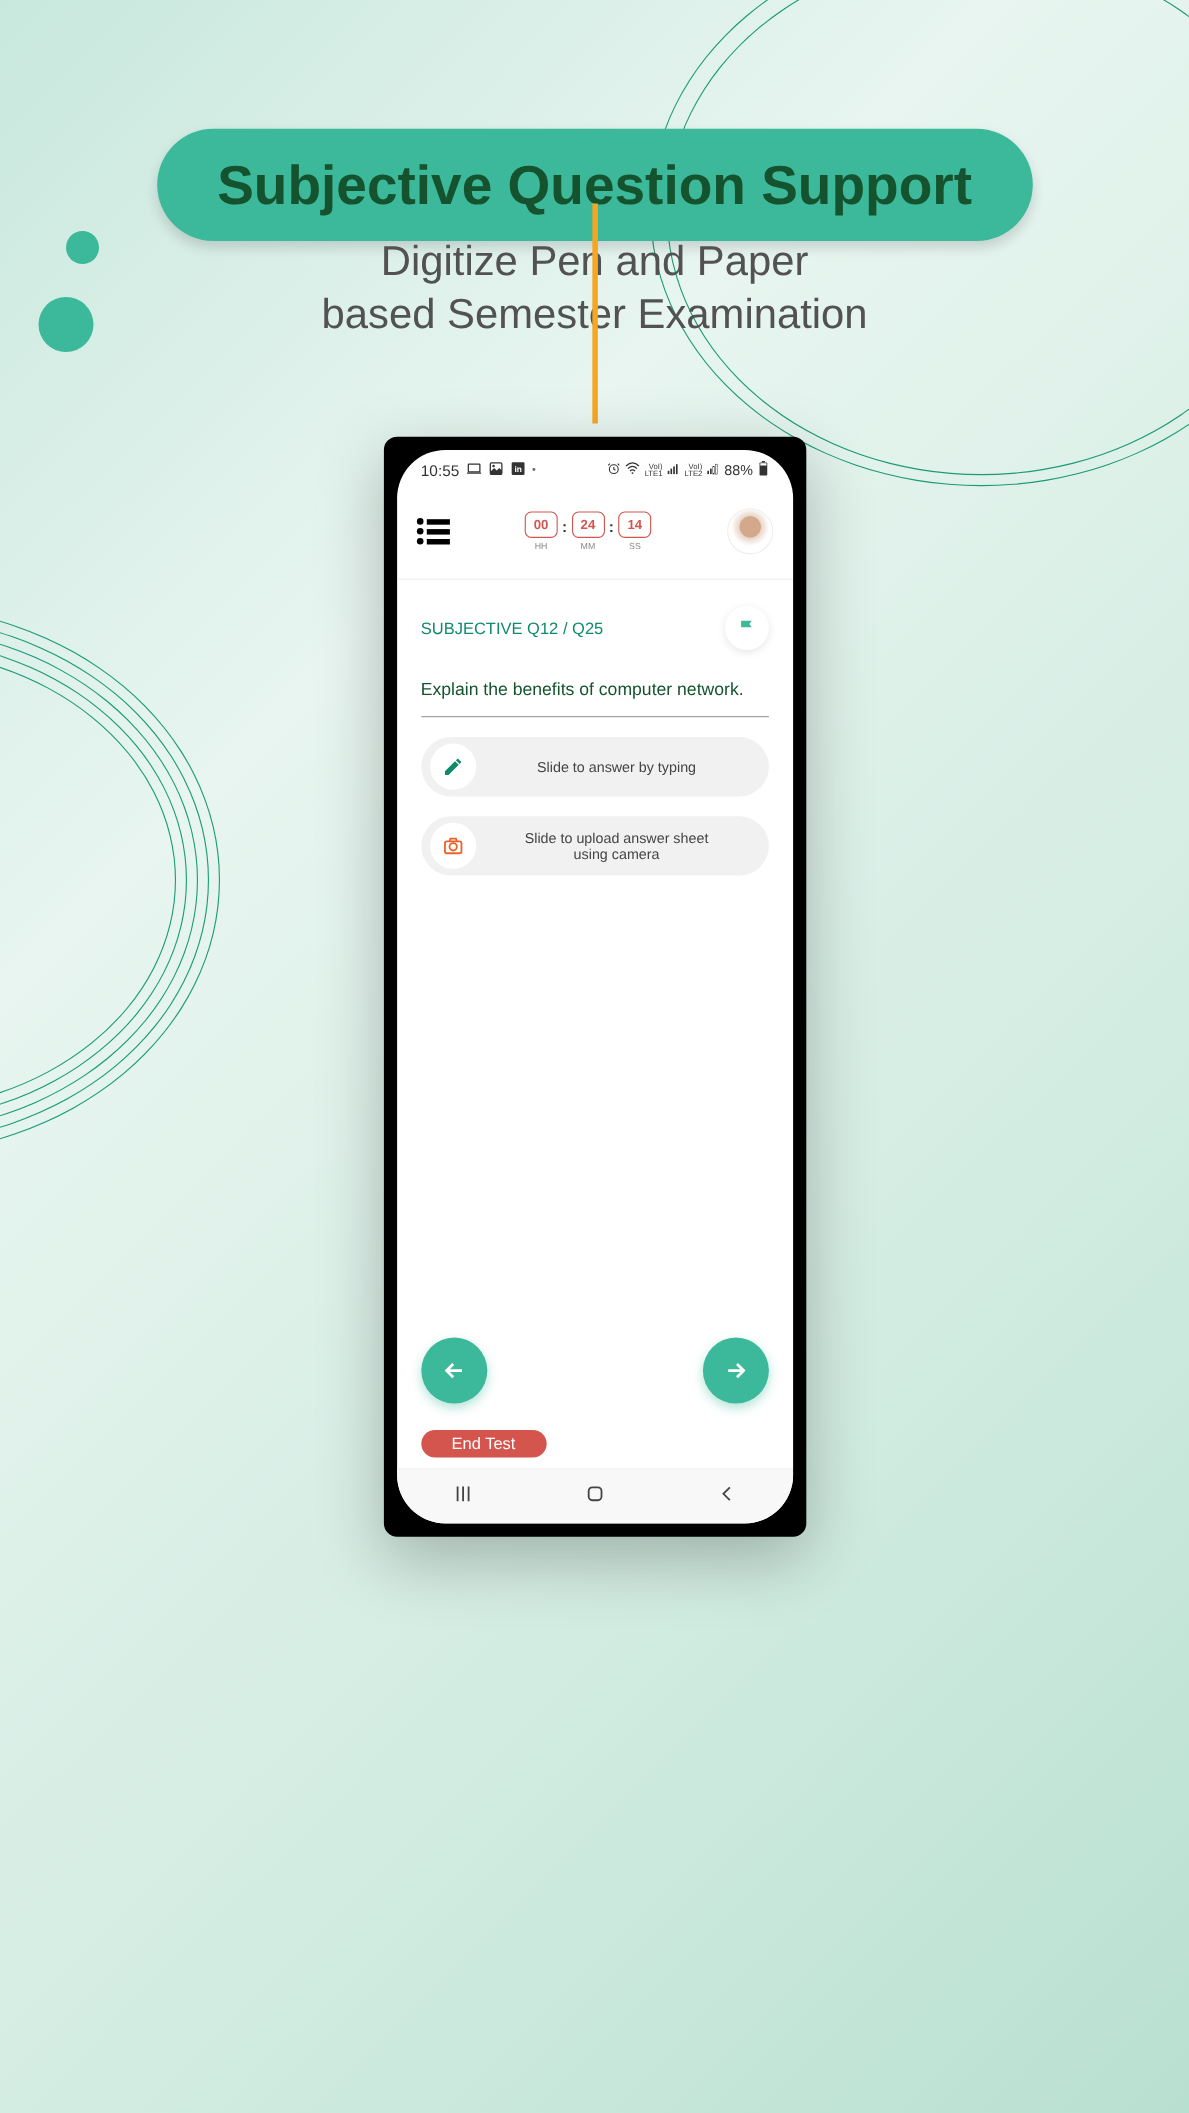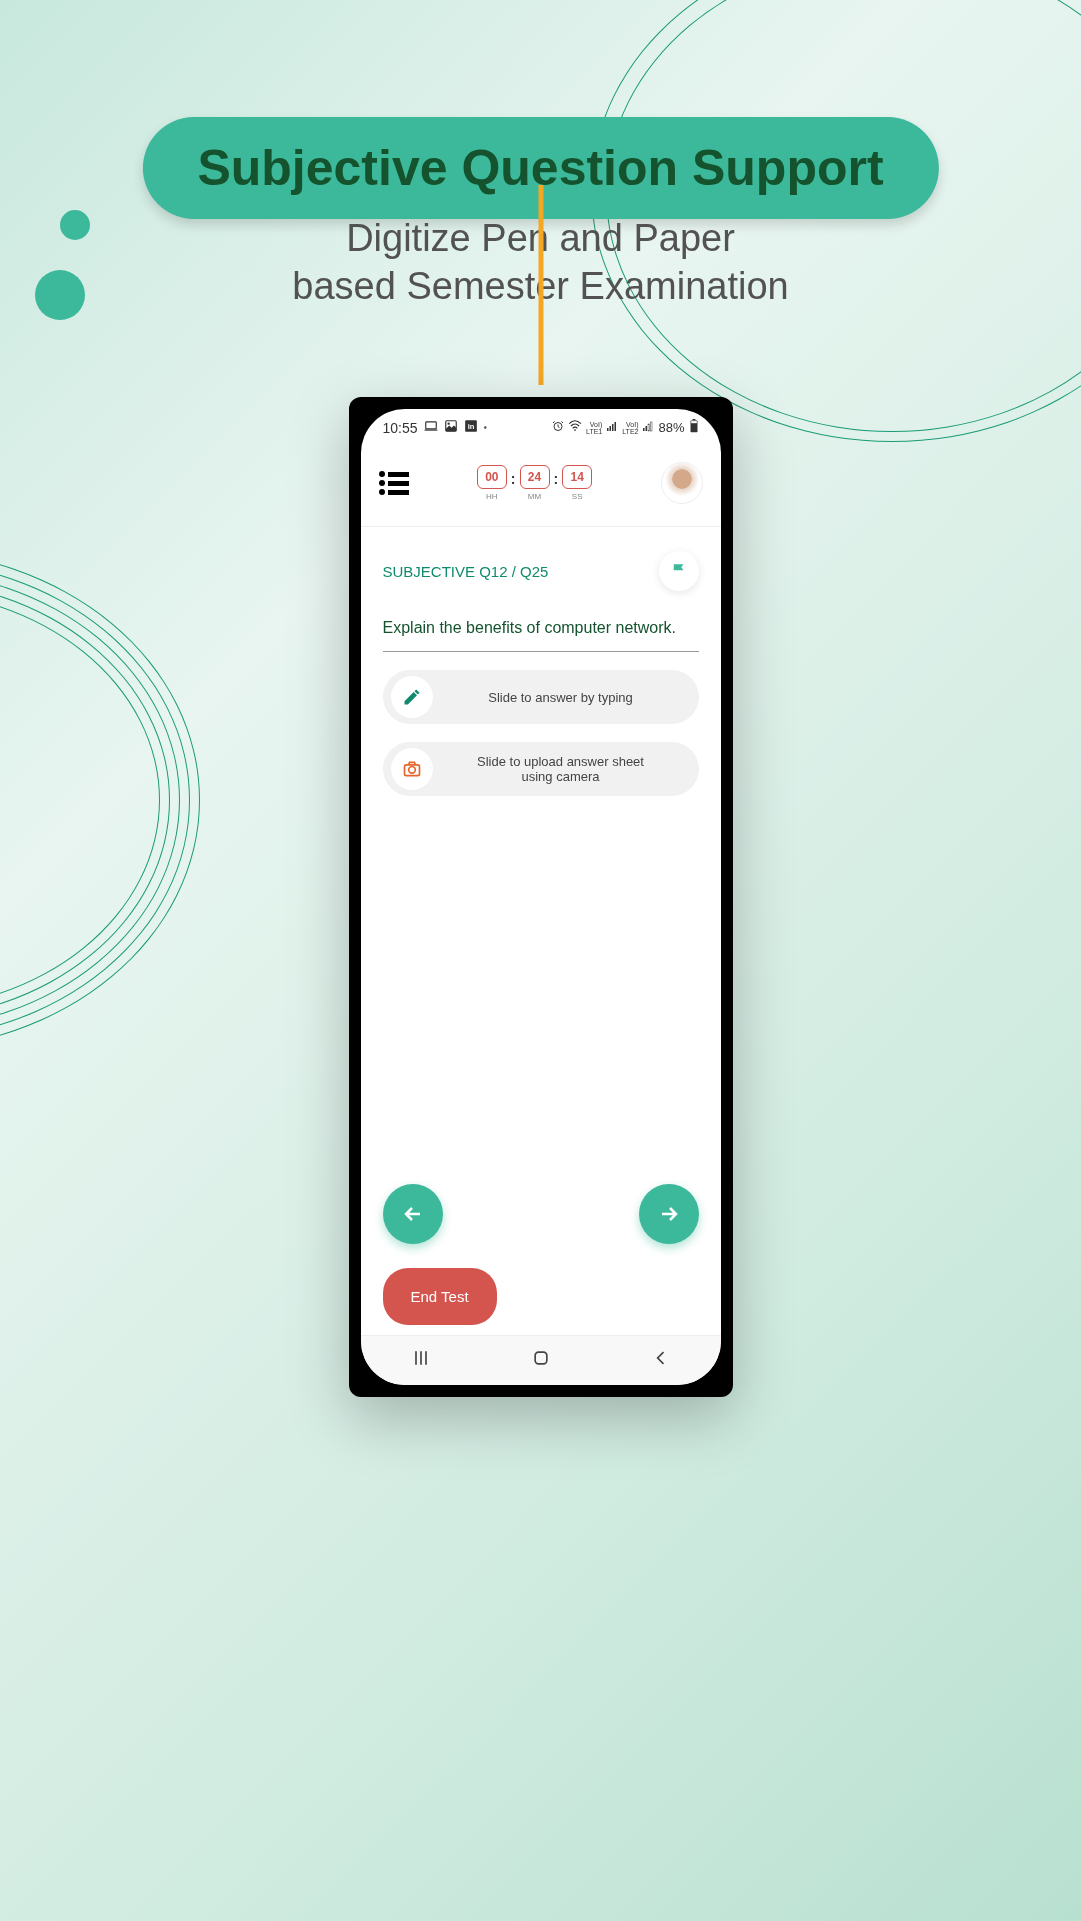--- a/index.html
+++ b/index.html
@@ -313,21 +313,21 @@
   background: #3cb89a;
   display: flex;
   align-items: center;
   justify-content: center;
   box-shadow: 0 4px 10px rgba(60,184,154,0.4);
 }
 .end-test {
   background: #d4544e;
   color: #fff;
   border-radius: 25px;
-  padding: 20px 28px;
+  padding: 4px 28px;
   font-size: 15px;
   display: inline-block;
 }
 
 
 .android-nav {
   position: absolute;
   bottom: 0;
   left: 0;
   right: 0;

